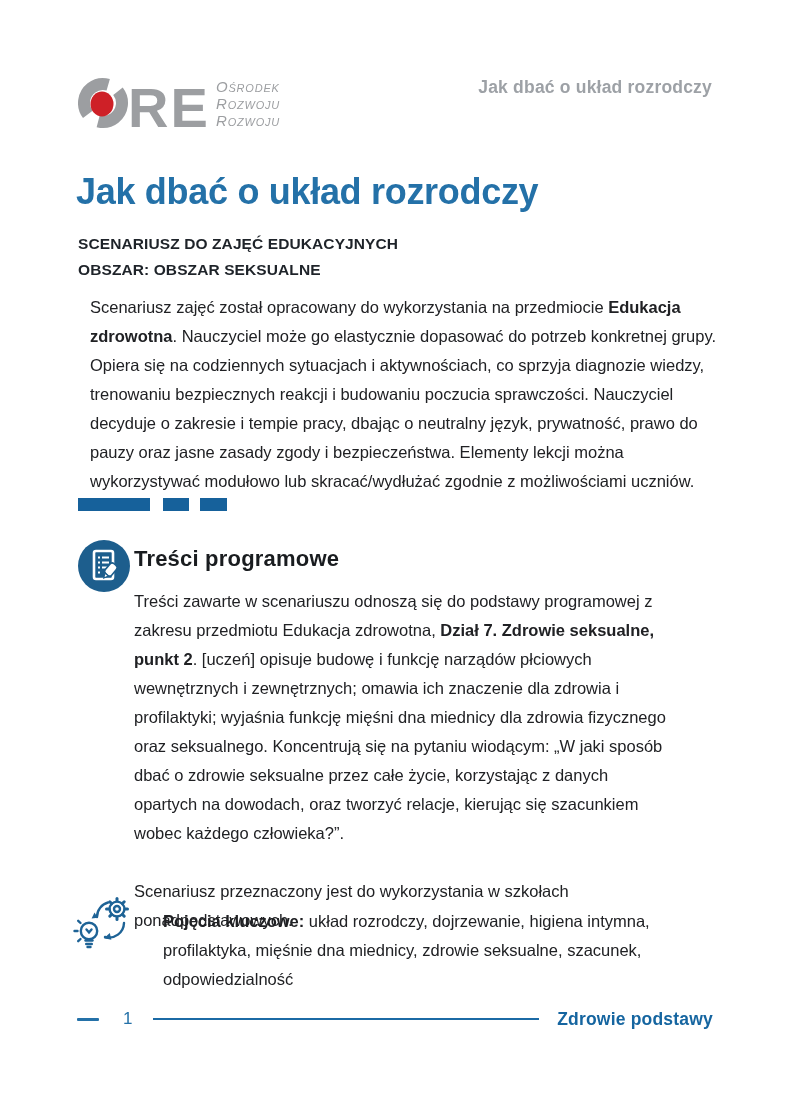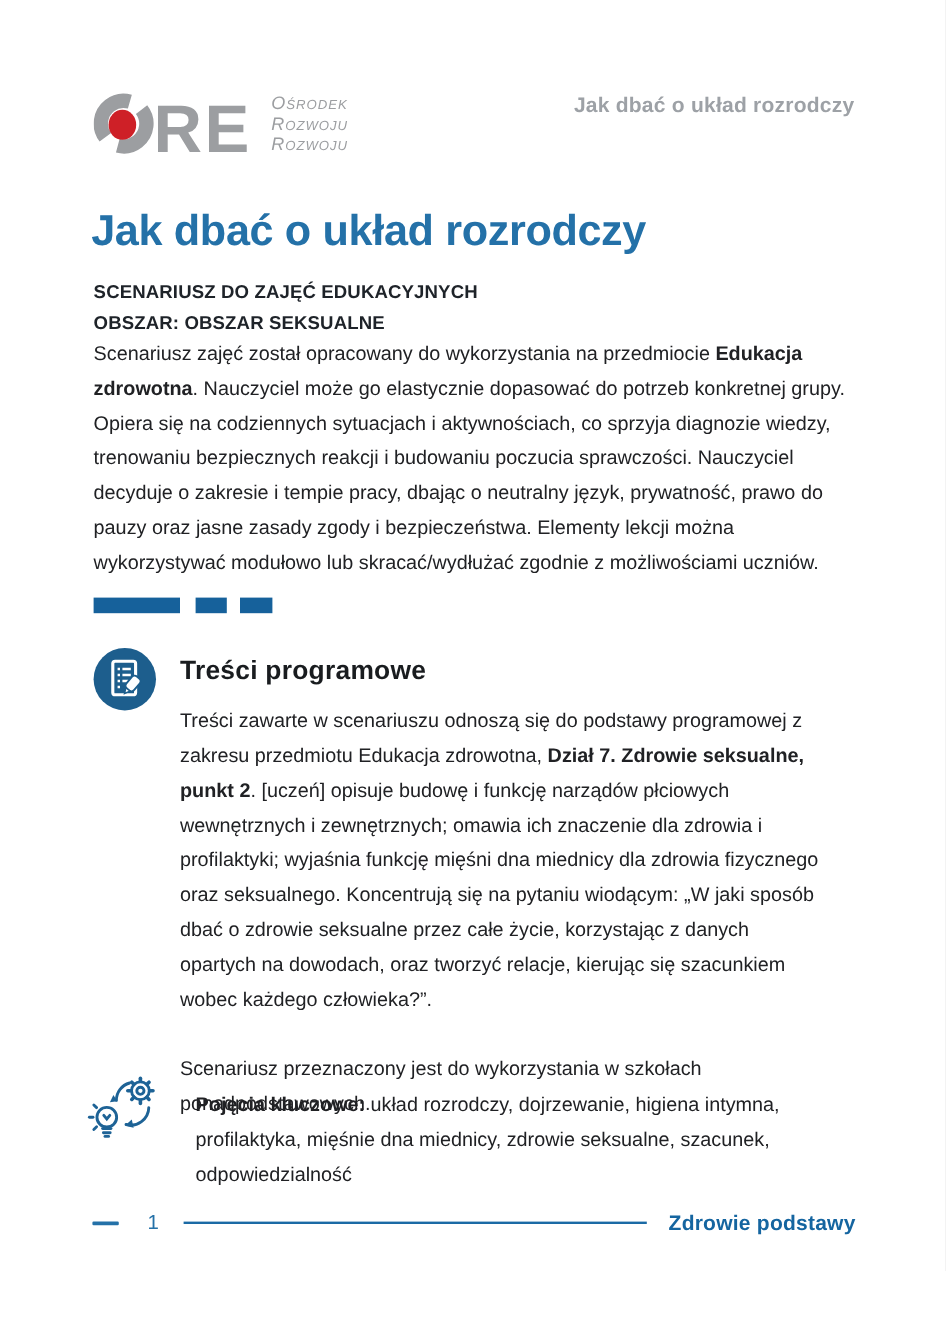--- a/index.html
+++ b/index.html
@@ -8,41 +8,41 @@
     width:788px;height:1118px;
     margin:0 auto;
     background:#ffffff;
     font-family:"Liberation Sans", sans-serif;
     color:var(--text,#202124);
     overflow:hidden;
   }
 
   
   .masthead{position:absolute;top:73px;left:78px;right:76px;display:flex;justify-content:space-between;align-items:flex-start;}
-  .logo{display:flex;align-items:flex-start;gap:20px;}
+  .logo{display:flex;align-items:flex-start;gap:10px;}
   .logo svg{display:block;}
   .wordmark{padding-top:5px;font-variant:small-caps;font-size:15px;line-height:17px;letter-spacing:.8px;color:var(--muted-gray,#9C9EA1);font-style:italic;}
   .running-title{padding-top:4px;font-size:17.5px;font-weight:bold;letter-spacing:.2px;color:#9DA1A6;}
 
   
   h1.doc-title{position:absolute;top:170px;left:76px;margin:0;font-size:36px;line-height:44px;font-weight:bold;letter-spacing:-.3px;color:var(--accent-blue,#2471A8);}
   .subtitle{position:absolute;top:231px;left:78px;font-size:15.5px;line-height:26px;font-weight:bold;color:#1E2329;letter-spacing:.1px;}
 
   
-  .intro{position:absolute;top:281px;left:78px;width:640px;margin:0;font-size:16.5px;line-height:29px;color:var(--text,#202124);}
+  .intro{position:absolute;top:281px;left:78px;width:640px;margin:12px;font-size:16.5px;line-height:29px;color:var(--text,#202124);}
 
   
   .bars{position:absolute;top:498px;left:78px;height:13px;}
   .bars .bar{display:inline-block;height:13px;background:var(--bar-blue,#16619B);vertical-align:top;}
   .bars .b1{width:72px;margin-right:13px;}
   .bars .b2{width:26px;margin-right:11px;}
   .bars .b3{width:27px;}
 
   
-  .content-section{position:absolute;top:540px;left:78px;right:76px;display:flex;gap:20px;}
+  .content-section{position:absolute;top:540px;left:78px;right:76px;display:flex;gap:4px;}
   .icon-circle{flex:0 0 52px;width:52px;height:52px;border-radius:50%;background:var(--icon-blue,#1D5E8D);display:flex;align-items:center;justify-content:center;}
   .section-body{flex:1;padding-top:4px;}
   .section-body h2{margin:0 0 13px 0;font-size:22px;line-height:30px;font-weight:bold;letter-spacing:.2px;color:#191C1F;}
   .section-body .prog{margin:0;width:540px;font-size:16.5px;line-height:29px;color:var(--text,#202124);}
   .section-body .audience{margin:29px 0 0 0;width:540px;font-size:16.5px;line-height:29px;color:var(--text,#202124);}
 
   
   .keywords{position:absolute;top:893px;left:72px;right:76px;display:flex;gap:29px;}
   .keywords svg{flex:0 0 62px;display:block;}
   .keywords p{margin:0;padding-top:14px;width:565px;font-size:16.5px;line-height:29px;color:var(--text,#202124);}

